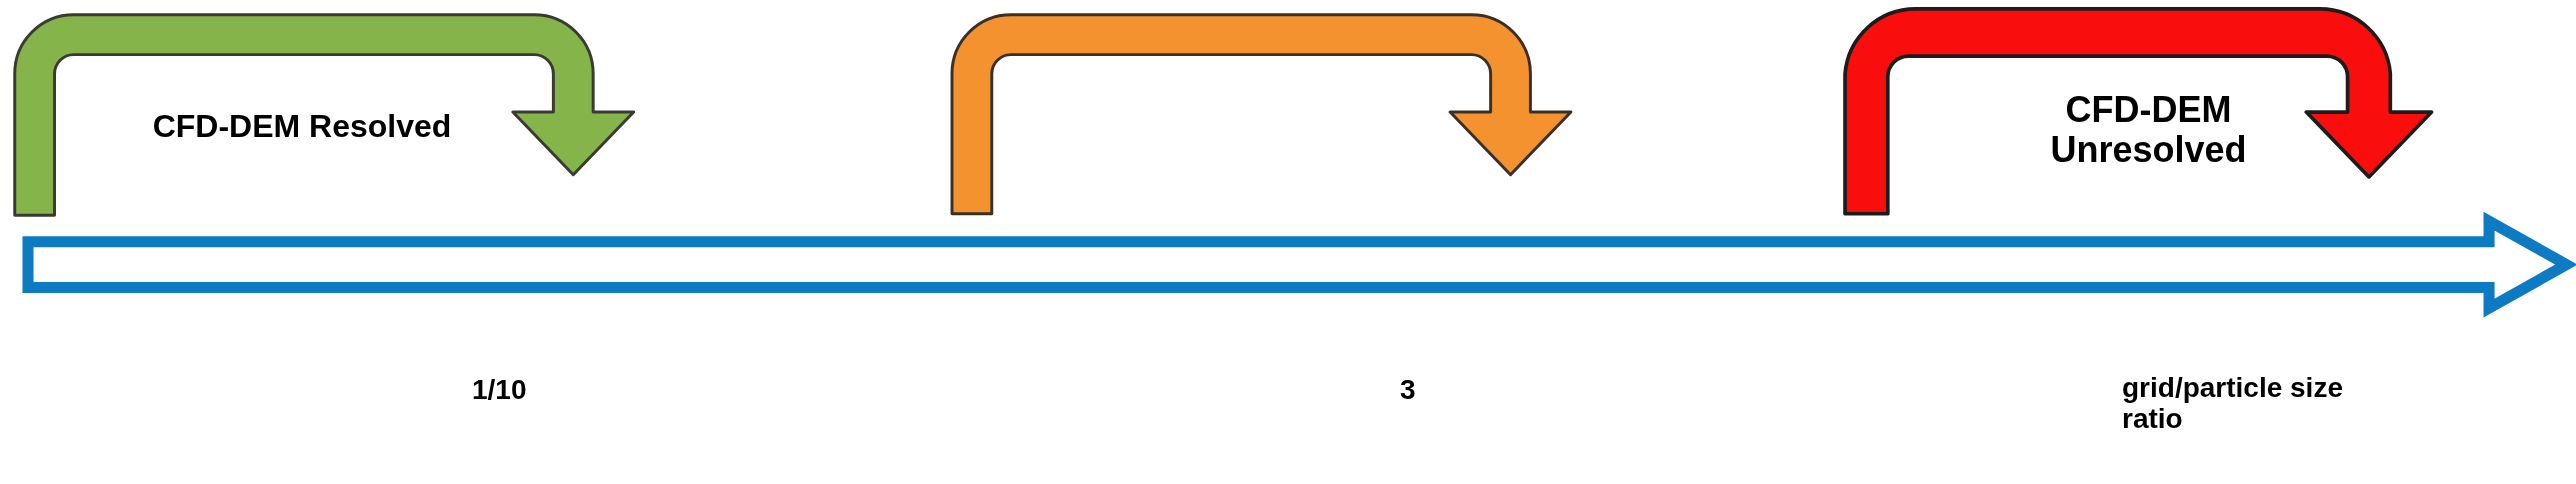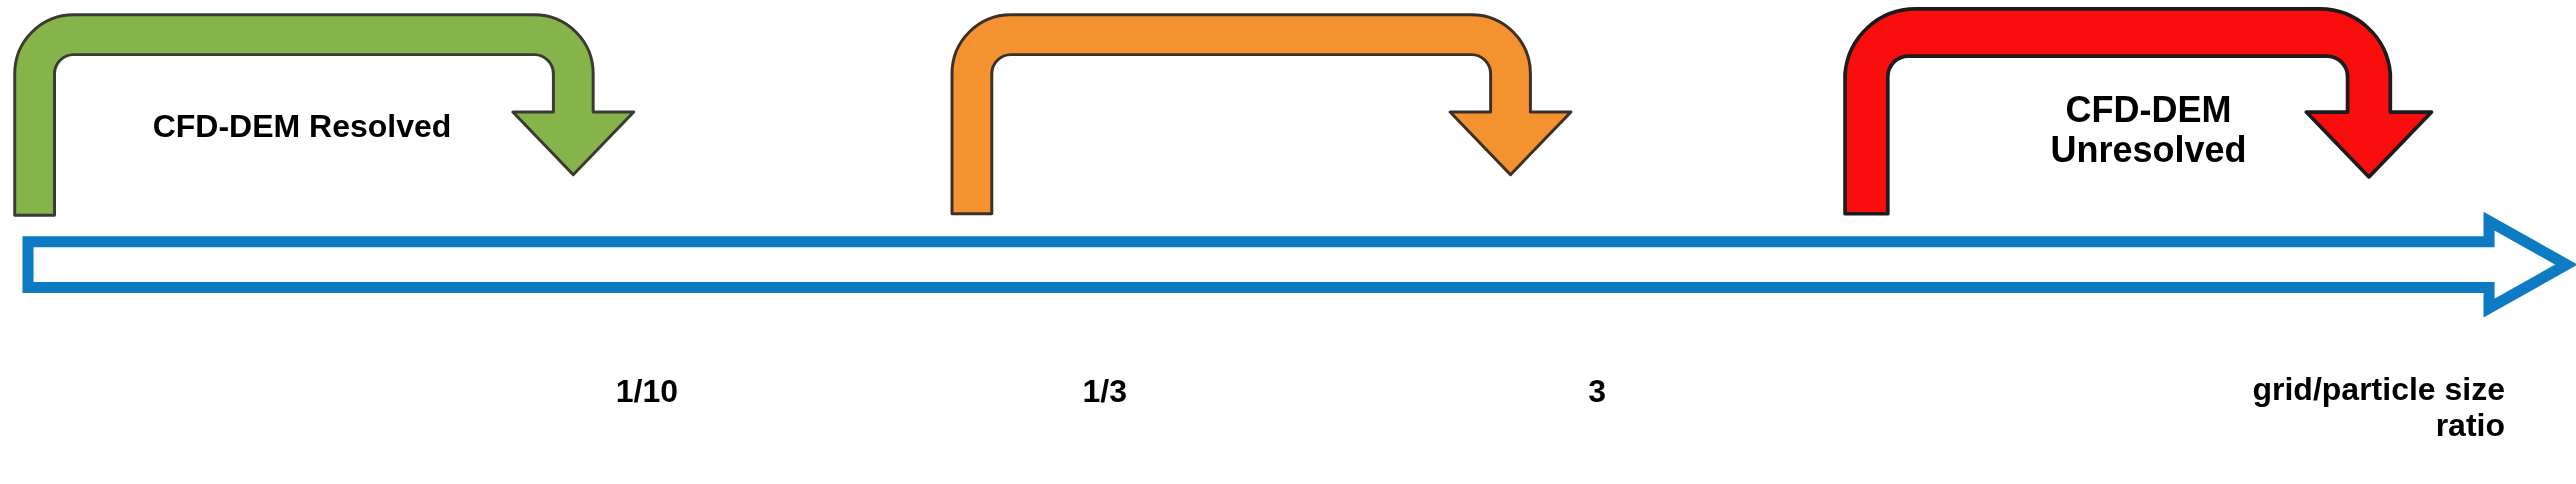--- a/index.html
+++ b/index.html
@@ -39,25 +39,25 @@
     font-family: "Liberation Sans", sans-serif;
     line-height: 1.12;
     white-space: pre-line;
   }
   .label-green   { left: 81px;  top: 109px; width: 442px; font-size: 32px; }
   .label-orange  { left: 1024px; top: 90px; width: 435px; font-size: 32px; }
   .label-red     { left: 1931px; top: 90px; width: 435px; font-size: 36px; }
 
   .tick-label {
     position: absolute;
-    text-align: right;
+    text-align: left;
     font-weight: bold;
     color: #000000;
     font-family: "Liberation Sans", sans-serif;
-    font-size: 32px;
+    font-size: 28px;
     line-height: 1.12;
     white-space: pre-line;
   }
   .tick-1-10 { left: 472px;  top: 374px; width: 206px; }
   .tick-1-3  { left: 921px; top: 374px; width: 206px; }
   .tick-3    { left: 1400px; top: 374px; width: 206px; }
   .axis-caption { left: 2122px; top: 372px; width: 383px; }
 </style>
 </head>
 <body>
@@ -137,21 +137,20 @@
     </svg>
 
     <div class="arrow-label label-green">CFD-DEM Resolved</div>
 
 
     <div class="arrow-label label-red">CFD-DEM
 Unresolved</div>
 
     <div class="tick-label tick-1-10">1/10</div>
 
-    <div class="tick-label tick-1-3">1/3</div>
 
     <div class="tick-label tick-3">3</div>
 
     <div class="tick-label axis-caption">grid/particle size
 ratio</div>
 
   </div>
 </div>
 
 

